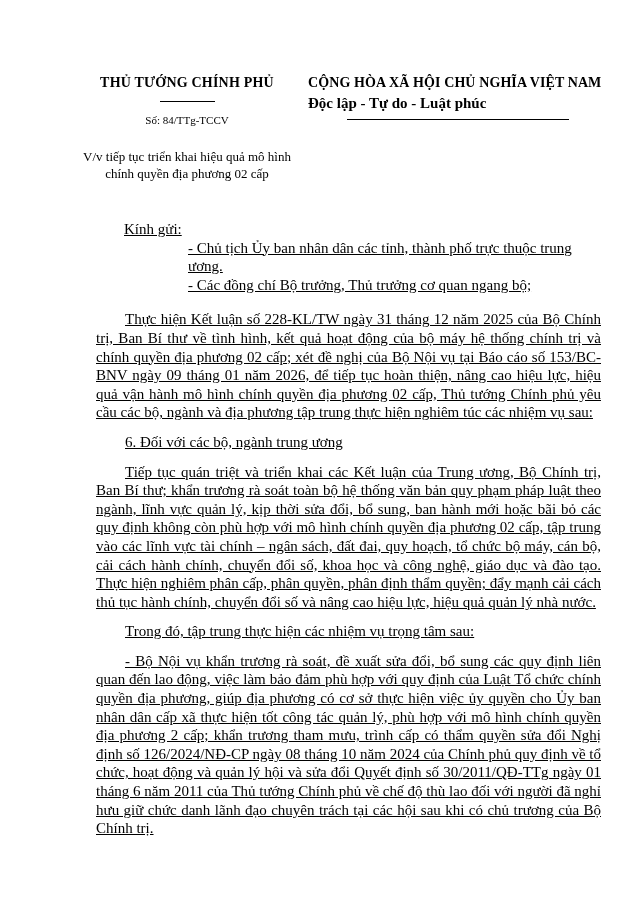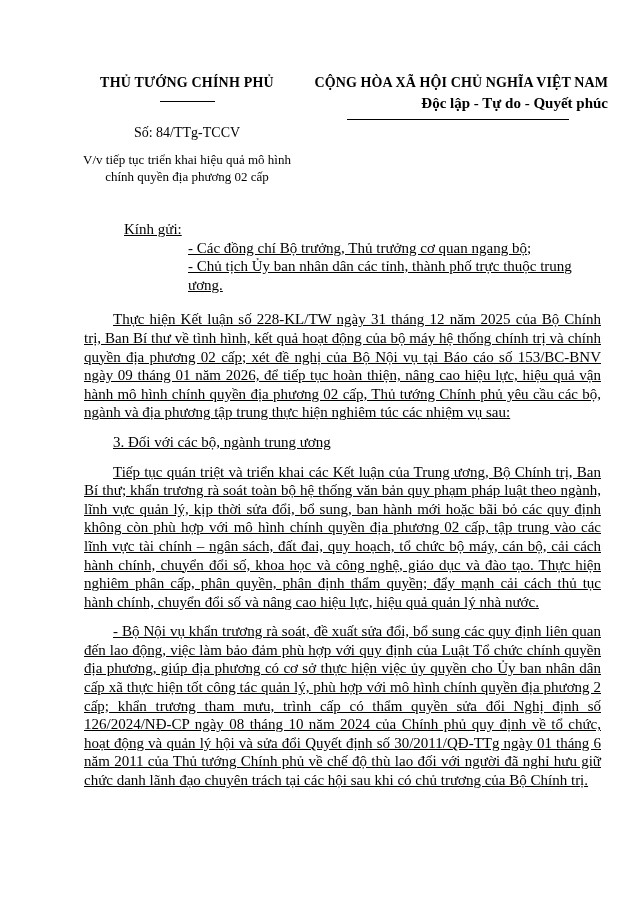--- a/index.html
+++ b/index.html
@@ -14,49 +14,49 @@
   }
 
   
   .doc-header { position: absolute; top: 74px; left: 0; width: 640px; }
   .header-left {
     position: absolute; left: 62px; top: 0; width: 250px;
     text-align: center;
   }
   .header-right {
     position: absolute; left: 308px; top: 0; width: 300px;
-    text-align: right;
+    text-align: left;
   }
   .org-name {
     font-weight: bold; font-size: 14px; line-height: 18px; letter-spacing: 0.2px;
   }
   .org-line {
     width: 55px; border-top: 1.5px solid #000; margin: 9px auto 0 auto; height: 0;
   }
-  .doc-number { font-size: 14px; line-height: 18px; margin-top: 22px; text-align: center; }
-  .doc-subject { font-size: 13px; line-height: 17px; margin-top: 9px; padding: 0 8px; }
+  .doc-number { font-size: 11px; line-height: 18px; margin-top: 9px; text-align: center; }
+  .doc-subject { font-size: 13px; line-height: 17px; margin-top: 19px; padding: 0 8px; }
   .national-title {
     font-weight: bold; font-size: 14px; line-height: 18px; letter-spacing: 0.1px;
   }
   .motto { font-weight: bold; font-size: 15px; line-height: 19px; margin-top: 2px; }
   .motto-line {
     width: 222px; border-top: 1.5px solid #000; margin: 6px auto 0 auto; height: 0;
   }
   .place-date { font-style: italic; font-size: 15px; line-height: 19px; margin-top: 6px; }
 
   
   .doc-body {
     position: absolute; top: 220px; left: 84px; width: 517px;
     font-size: 15px; line-height: 18.6px; text-decoration: underline;
   }
   .salutation { margin-left: 40px; }
   .recipients { margin-left: 104px; }
   .recipient-line { line-height: 18.6px; }
   .para {
-    margin: 11px 0 0 0;
+    margin: 11px 0 0 12px;
     text-align: justify;
     text-indent: 29px;
   }
   .para.first { margin-top: 16px; }
   .para.heading { text-align: left; }
 </style>
 </head>
 <body>
 
 <div class="page">
@@ -65,39 +65,40 @@
 
     <div class="header-left">
       <div class="org-name">THỦ TƯỚNG CHÍNH PHỦ</div>
       <div class="org-line"></div>
       <div class="doc-number">Số: 84/TTg-TCCV</div>
       <div class="doc-subject">V/v tiếp tục triển khai hiệu quả mô hình chính quyền địa phương 02 cấp</div>
     </div>
 
     <div class="header-right">
       <div class="national-title">CỘNG HÒA XÃ HỘI CHỦ NGHĨA VIỆT NAM</div>
-      <div class="motto">Độc lập - Tự do - Quyết phúc</div>
+      <div class="motto">Độc lập - Tự do - Luật phúc</div>
       <div class="motto-line"></div>
     </div>
 
   </div>
 
   <div class="doc-body">
 
     <div class="salutation">Kính gửi:</div>
 
     <div class="recipients">
+      <div class="recipient-line">- Chủ tịch Ủy ban nhân dân các tỉnh, thành phố trực thuộc trung ương.</div>
       <div class="recipient-line">- Các đồng chí Bộ trưởng, Thủ trưởng cơ quan ngang bộ;</div>
-      <div class="recipient-line">- Chủ tịch Ủy ban nhân dân các tỉnh, thành phố trực thuộc trung ương.</div>
     </div>
 
     <p class="para first">Thực hiện Kết luận số 228-KL/TW ngày 31 tháng 12 năm 2025 của Bộ Chính trị, Ban Bí thư về tình hình, kết quả hoạt động của bộ máy hệ thống chính trị và chính quyền địa phương 02 cấp; xét đề nghị của Bộ Nội vụ tại Báo cáo số 153/BC-BNV ngày 09 tháng 01 năm 2026, để tiếp tục hoàn thiện, nâng cao hiệu lực, hiệu quả vận hành mô hình chính quyền địa phương 02 cấp, Thủ tướng Chính phủ yêu cầu các bộ, ngành và địa phương tập trung thực hiện nghiêm túc các nhiệm vụ sau:</p>
 
-    <p class="para heading">3. Đối với các bộ, ngành trung ương</p>
+    <p class="para heading">6. Đối với các bộ, ngành trung ương</p>
 
     <p class="para">Tiếp tục quán triệt và triển khai các Kết luận của Trung ương, Bộ Chính trị, Ban Bí thư; khẩn trương rà soát toàn bộ hệ thống văn bản quy phạm pháp luật theo ngành, lĩnh vực quản lý, kịp thời sửa đổi, bổ sung, ban hành mới hoặc bãi bỏ các quy định không còn phù hợp với mô hình chính quyền địa phương 02 cấp, tập trung vào các lĩnh vực tài chính – ngân sách, đất đai, quy hoạch, tổ chức bộ máy, cán bộ, cải cách hành chính, chuyển đổi số, khoa học và công nghệ, giáo dục và đào tạo. Thực hiện nghiêm phân cấp, phân quyền, phân định thẩm quyền; đẩy mạnh cải cách thủ tục hành chính, chuyển đổi số và nâng cao hiệu lực, hiệu quả quản lý nhà nước.</p>
 
+    <p class="para">Trong đó, tập trung thực hiện các nhiệm vụ trọng tâm sau:</p>
 
     <p class="para">- Bộ Nội vụ khẩn trương rà soát, đề xuất sửa đổi, bổ sung các quy định liên quan đến lao động, việc làm bảo đảm phù hợp với quy định của Luật Tổ chức chính quyền địa phương, giúp địa phương có cơ sở thực hiện việc ủy quyền cho Ủy ban nhân dân cấp xã thực hiện tốt công tác quản lý, phù hợp với mô hình chính quyền địa phương 2 cấp; khẩn trương tham mưu, trình cấp có thẩm quyền sửa đổi Nghị định số 126/2024/NĐ-CP ngày 08 tháng 10 năm 2024 của Chính phủ quy định về tổ chức, hoạt động và quản lý hội và sửa đổi Quyết định số 30/2011/QĐ-TTg ngày 01 tháng 6 năm 2011 của Thủ tướng Chính phủ về chế độ thù lao đối với người đã nghỉ hưu giữ chức danh lãnh đạo chuyên trách tại các hội sau khi có chủ trương của Bộ Chính trị.</p>
 
   </div>
 
 </div>
 
 </body></html>

